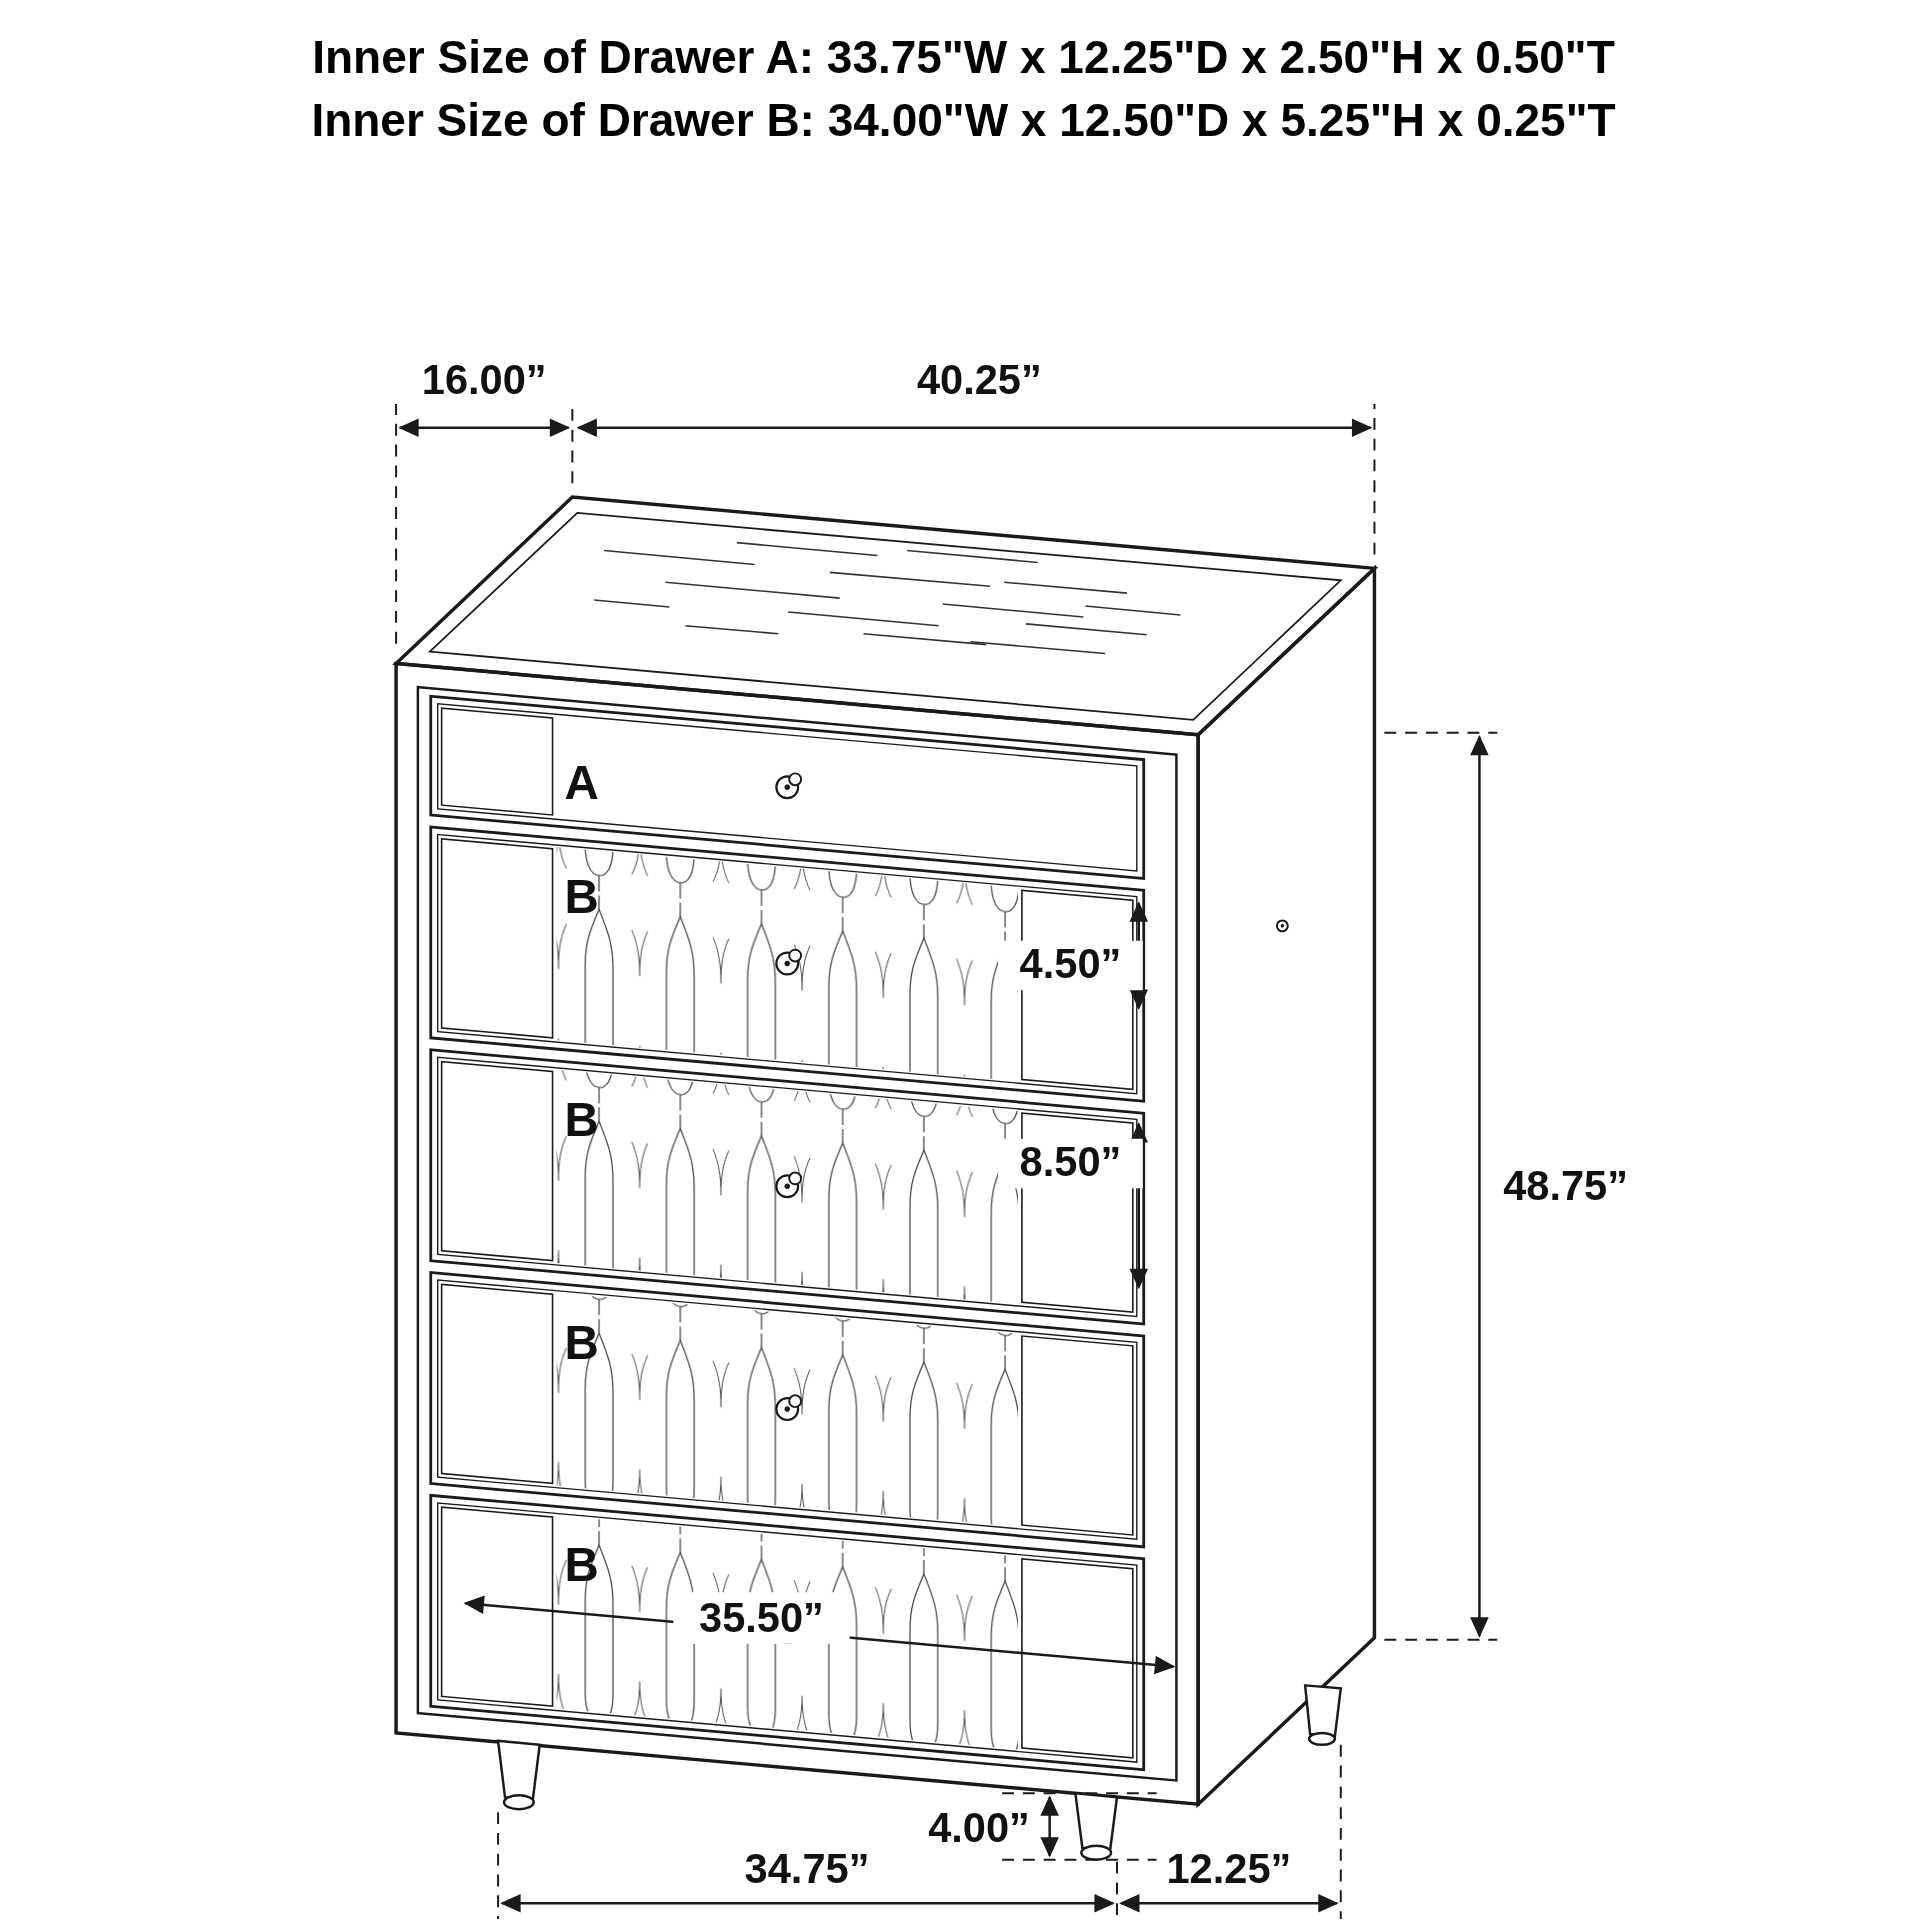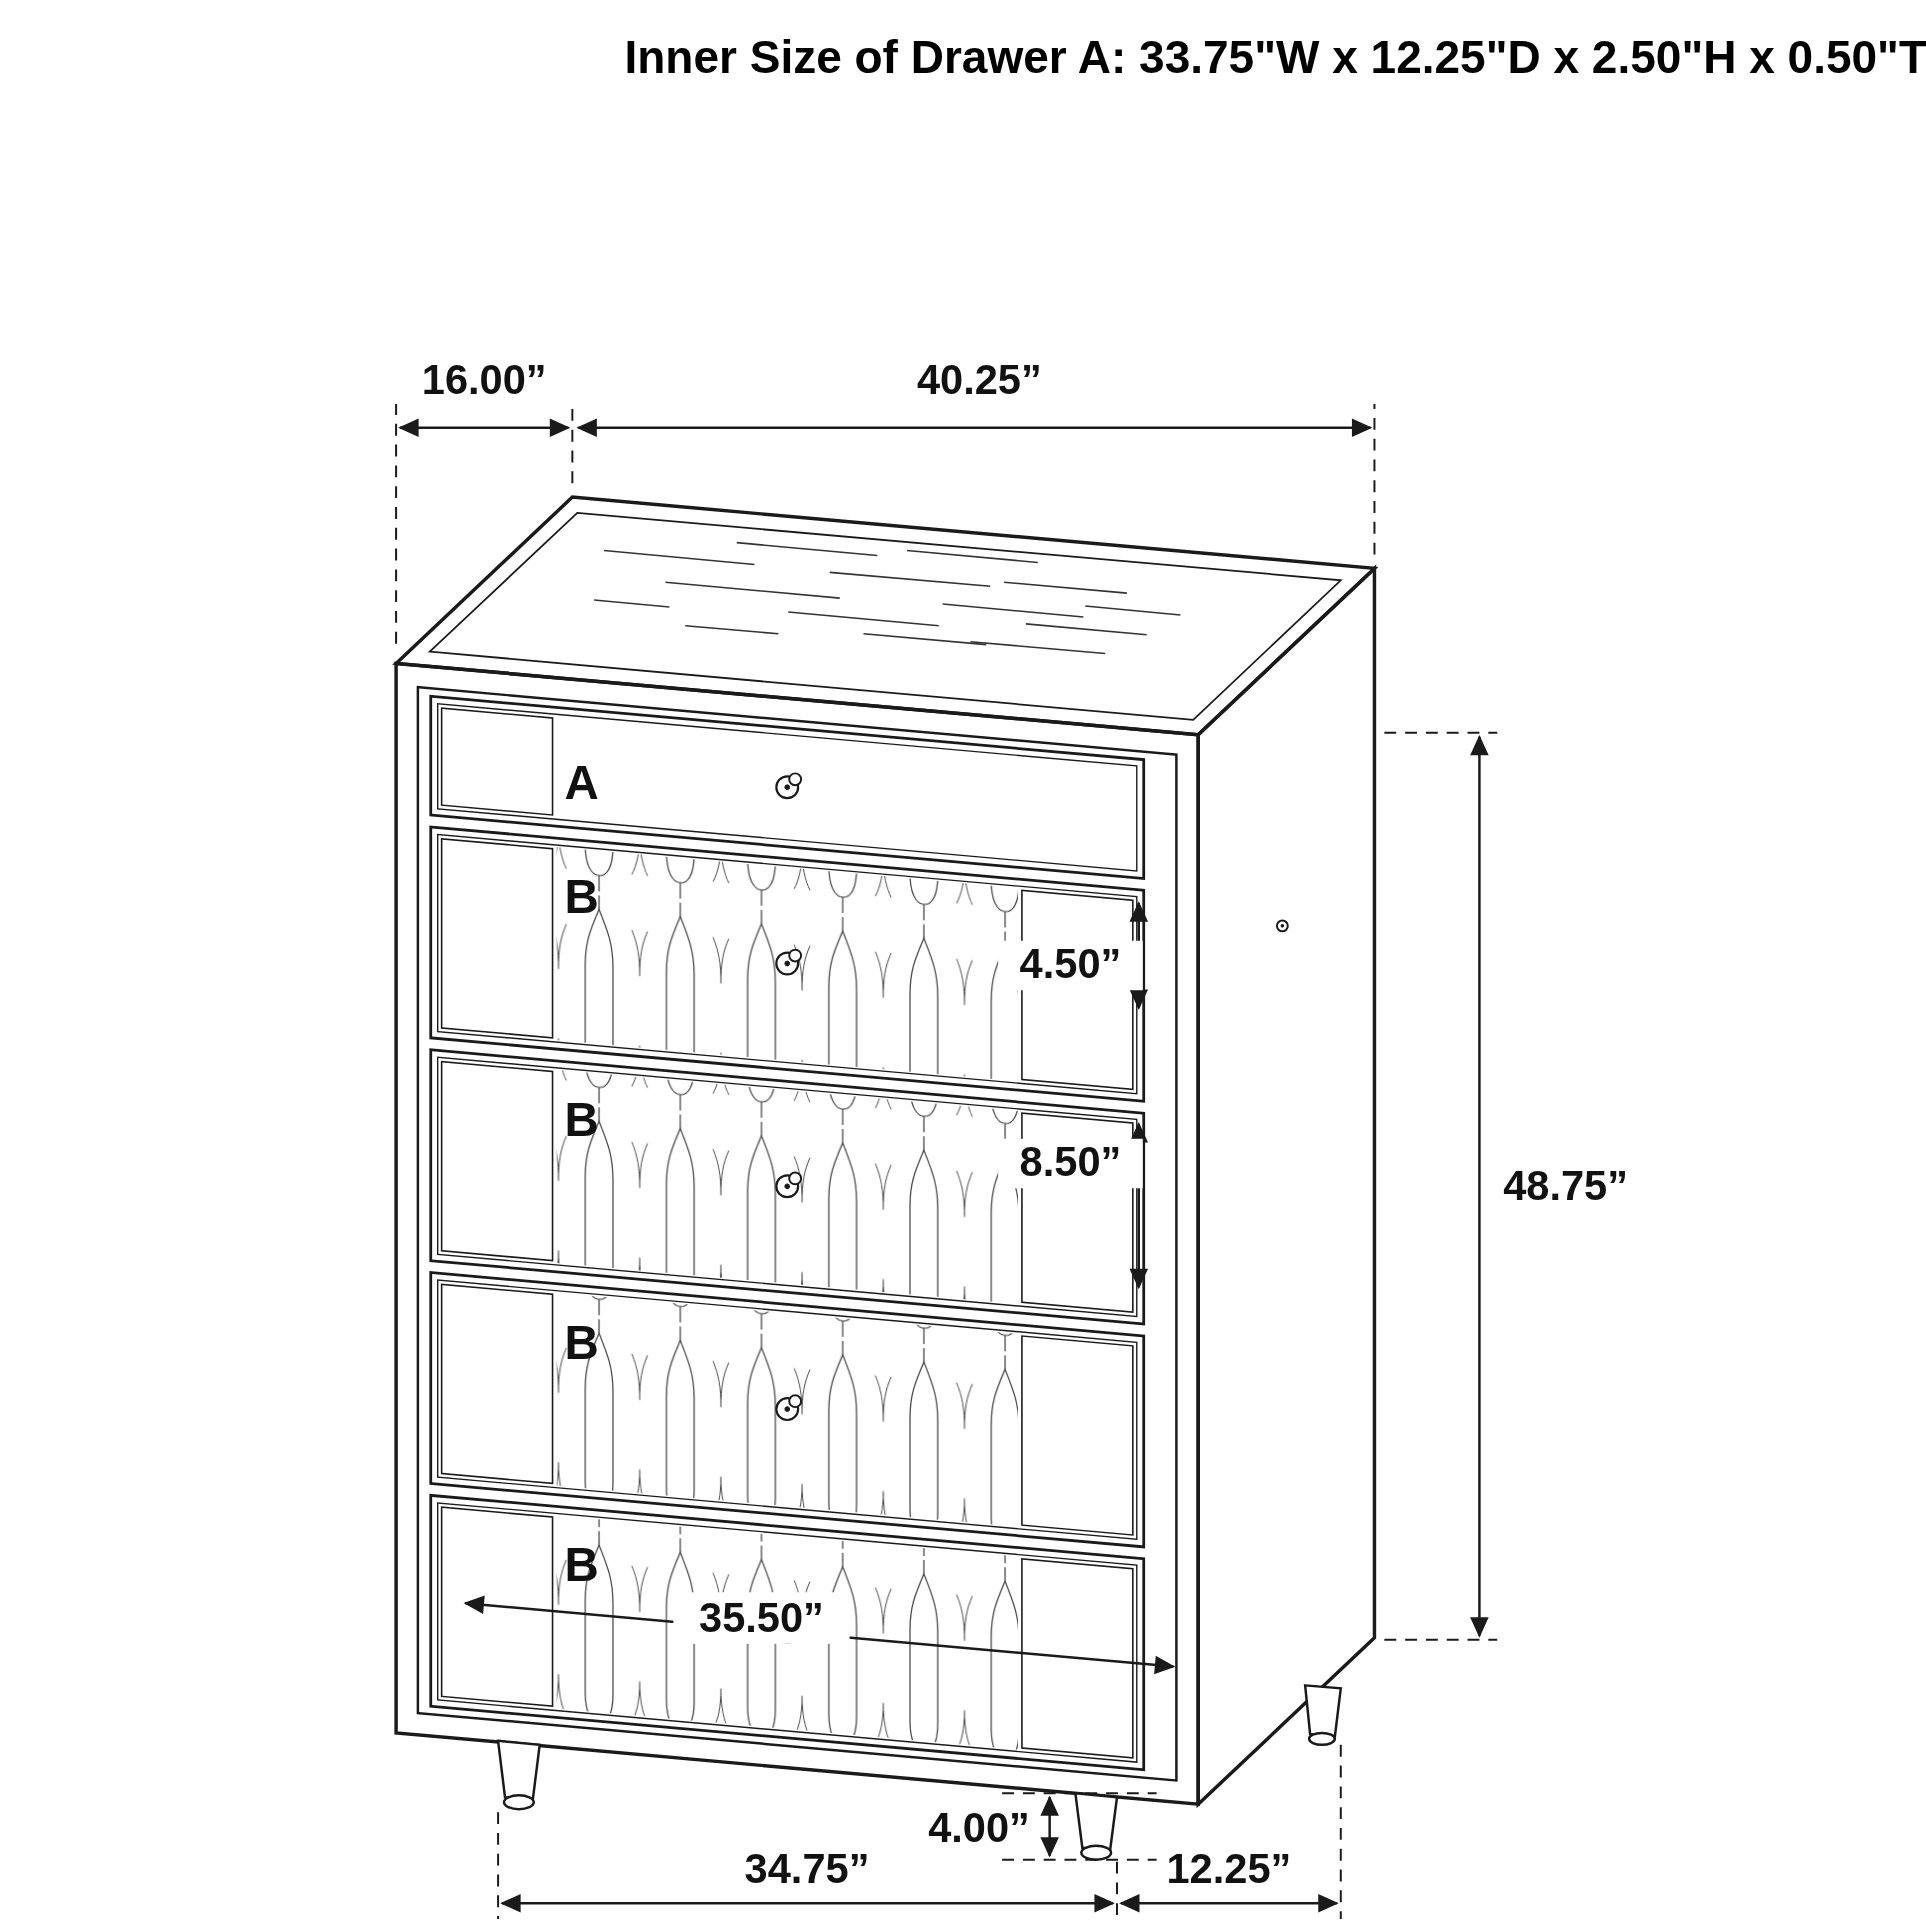--- a/index.html
+++ b/index.html
@@ -1,29 +1,30 @@
 <!DOCTYPE html>
 <html><head>
 <meta charset="utf-8">
 <style>
   html,body{margin:0;padding:0;background:#ffffff;}
   body{width:1927px;height:1927px;position:relative;font-family:"Liberation Sans",sans-serif;}
-  .titles{position:absolute;top:26px;left:0;width:100%;text-align:right;font-weight:bold;
+  .titles{position:absolute;top:26px;left:0;width:100%;text-align:center;font-weight:bold;
           font-size:46px;line-height:1.38;color:#000;}
   svg{position:absolute;top:0;left:0;}
   text{font-family:"Liberation Sans",sans-serif;font-weight:bold;fill:#111;}
   .dim{font-size:42px;}
   .letter{font-size:48px;}
   .ln{stroke:#1a1a1a;fill:none;}
 </style>
 </head>
 <body>
 
 <div class="titles">
   <div>Inner Size of Drawer A: 33.75"W x 12.25"D x 2.50"H x 0.50"T</div>
+  <div>Inner Size of Drawer B: 34.00"W x 12.50"D x 5.25"H x 0.25"T</div>
 </div>
 
 <svg width="1927" height="1927" viewBox="0 0 1946 1946">
   <defs>
     <marker id="arrow" viewBox="0 0 12 12" refX="10.5" refY="6" markerWidth="9" markerHeight="9" orient="auto-start-reverse">
       <path d="M0.5,1 L11.5,6 L0.5,11 Z" fill="#1a1a1a"></path>
     </marker>
     <pattern id="lat" width="16" height="16" patternUnits="userSpaceOnUse">
       <path d="M0,0 L16,16 M16,0 L0,16" stroke="#4a4a4a" stroke-width="1" fill="none"></path>
     </pattern>

